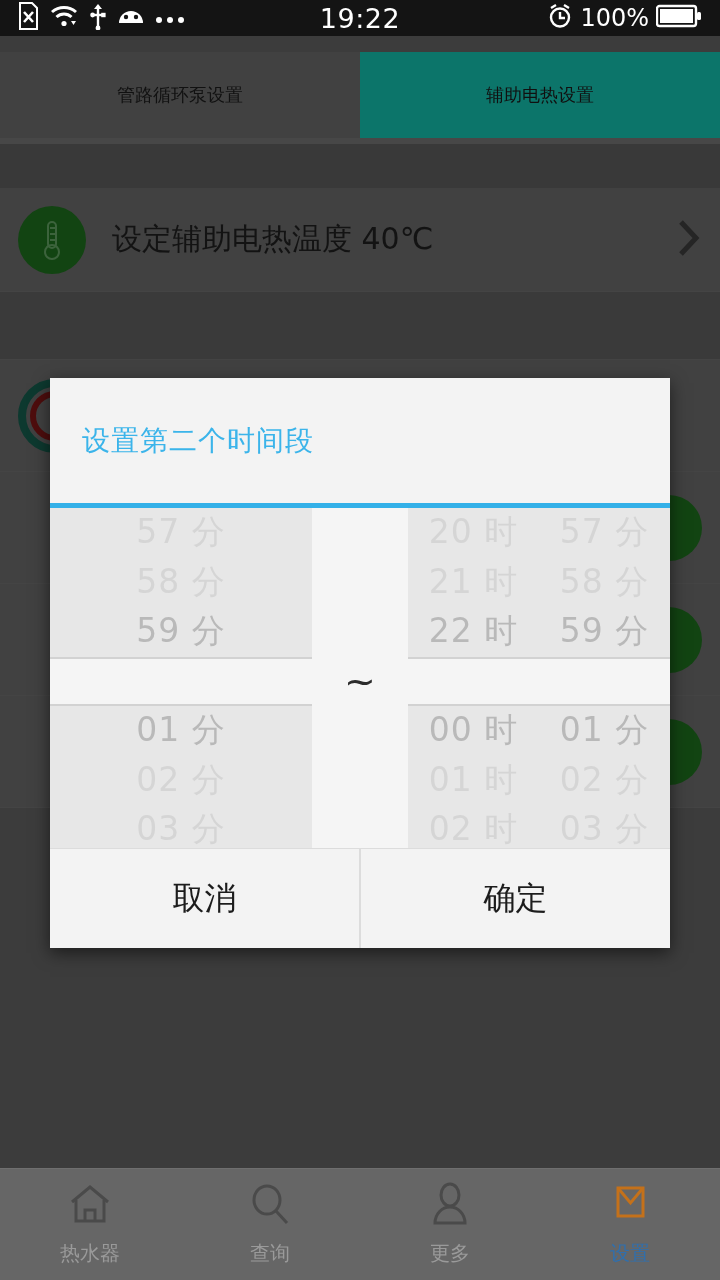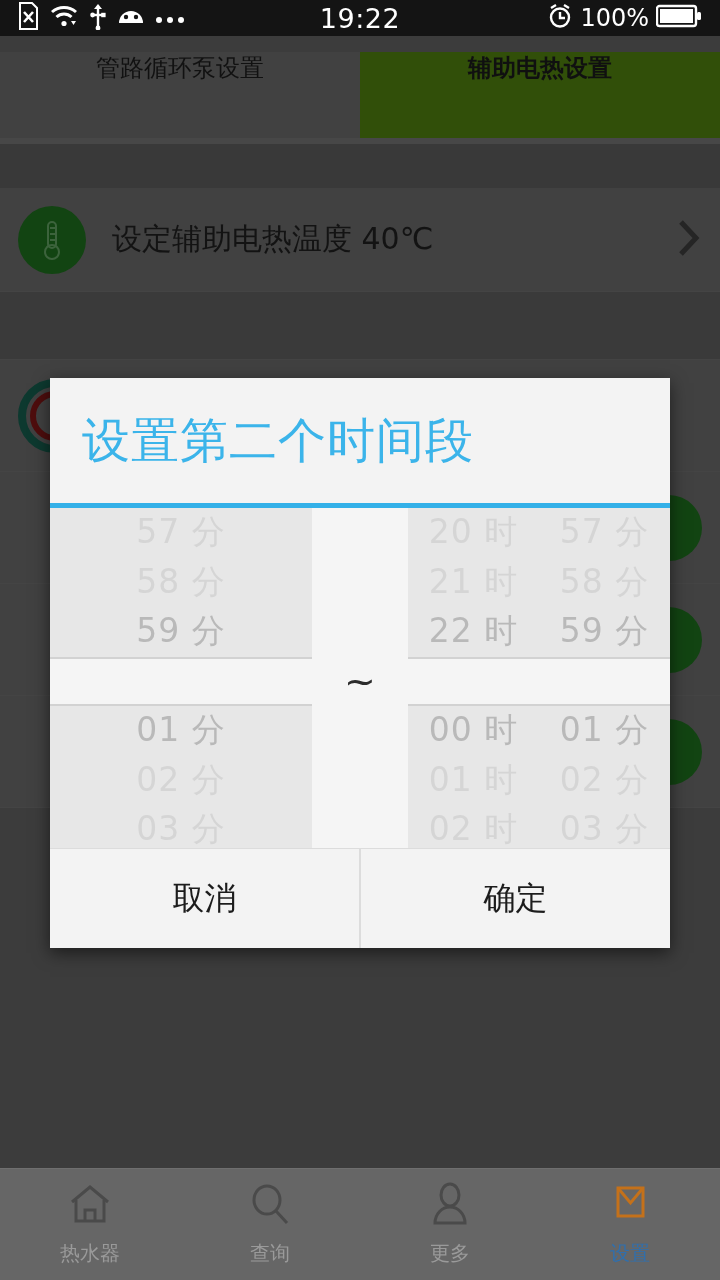--- a/index.html
+++ b/index.html
@@ -23,25 +23,25 @@
     font-size:27px; letter-spacing:0.5px; color:#fff;
   }
   .sb-pct{ font-size:24px; color:#fff; }
 
   
   .tabs{
     position:absolute; top:52px; left:0; width:720px; height:86px;
     display:flex;
   }
   .tab{
-    flex:1; display:flex; align-items:flex-start; justify-content:center;
-    font-size:24px;
+    flex:1; display:flex; align-items:center; justify-content:center;
+    font-size:18px;
   }
   .tab-inactive{ background:#666666; color:#1b1b1b; }
-  .tab-active{ background:#4d7c0f; color:#1a1a1a;font-weight:bold; }
+  .tab-active{ background:#14b8a6; color:#1a1a1a; }
   .tabs-underline{
     position:absolute; top:138px; left:0; width:720px; height:6px;
     background:#6f6f6f;
   }
 
   
   .page{
     position:absolute; top:144px; left:0; width:720px; height:1024px;
     background:#5e5e5e;
   }
@@ -94,21 +94,21 @@
   .dialog{
     position:absolute; left:50px; top:378px; width:620px; height:570px;
     background:#f3f3f3;
     box-shadow:0 5px 16px rgba(0,0,0,0.55);
     display:flex; flex-direction:column; overflow:hidden;
   }
   .dlg-title{
     height:130px; display:flex; align-items:center;
     padding:0 32px; background:#f3f3f3;
     border-bottom:5px solid #33b0e8;
-    font-size:48px; color:#3bb4ea; letter-spacing:1px;
+    font-size:28px; color:#3bb4ea; letter-spacing:1px;
   }
   .dlg-picker{
     flex:1; display:flex; position:relative; background:#f5f5f5;
   }
   .pcol-group{
     flex:1 1 0; display:flex; background:#e7e7e7; position:relative;
   }
   .pgap{ width:96px; background:#f5f5f5; }
   .pcol{ flex:1; position:relative; }
   .pcell{

